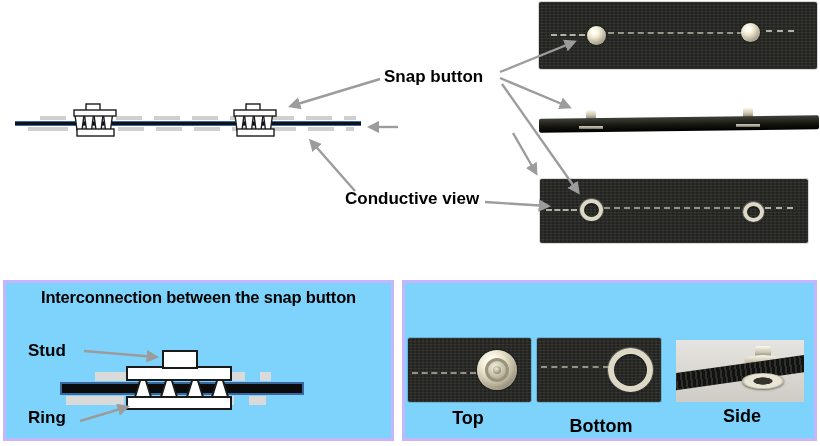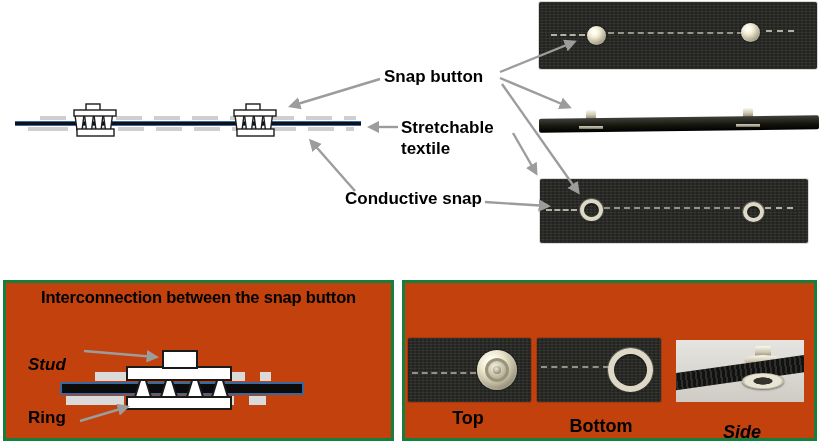--- a/index.html
+++ b/index.html
@@ -24,21 +24,21 @@
      background:radial-gradient(circle at 38% 32%,#fffdf0 0 14%,#ece5cd 34%,#bdb69d 58%,#807a66 82%,#57533f);
      box-shadow:0 0 2px rgba(0,0,0,.9), inset 0 0 3px rgba(255,255,255,.5);}
   .stitch{border-top:2px dashed rgba(222,216,198,.6);height:0;}
   .stitch-sm{border-top:2px dashed rgba(205,200,188,.85);height:0;}
   .ringshape{border-radius:50%;border:4px solid #ded9c6;
      box-shadow:0 1px 2px rgba(0,0,0,.7), inset 0 1px 2px rgba(0,0,0,.6), 0 0 0 1px rgba(255,255,255,.25);}
   .side-strip{background:linear-gradient(180deg,#41413c,#17170f 55%,#000);border-radius:2px;}
   .metal{background:linear-gradient(180deg,#fbf9ee,#cdc7b2 55%,#8b8672);}
 
   
-  .panel{position:absolute;border:3px solid #15803d;background:#c2410c;}
+  .panel{position:absolute;border:3px solid #c4b5fd;background:#7dd3fc;}
   .panel-title{position:absolute;left:0;right:0;text-align:center;font-weight:bold;}
   .box-dash{position:absolute;height:9px;
      background-image:repeating-linear-gradient(90deg,#dadada 0 40px,transparent 40px 55px);}
   .box-textile{position:absolute;background:#0b0b0b;border:2px solid #39689f;}
 
   .mag-photo{position:absolute;}
   .mag-label{position:absolute;font-weight:bold;font-size:18px;transform:translateX(-50%);white-space:nowrap;}
 
   svg.overlay{position:absolute;left:0;top:0;width:820px;height:446px;pointer-events:none;z-index:50;}
   svg .arrow{stroke:#9c9c9c;stroke-width:2.4;fill:none;}
@@ -70,22 +70,21 @@
       <polygon points="11.5,12 20.5,12 18.5,27 13.5,27"></polygon>
       <polygon points="21,12 30,12 28,27 23,27"></polygon>
       <polygon points="30.5,12 39.5,12 37.5,27 32.5,27"></polygon>
       <rect x="13" y="1" width="14" height="7"></rect>
       <rect x="1" y="7" width="42" height="6"></rect>
       <rect x="4" y="26" width="37" height="7"></rect>
     </g>
   </svg>
 
   <div class="lbl" style="left:384px;top:67px;">Snap button</div>
-  <div class="lbl" style="left:401px;top:117px;white-space:normal;width:118px;line-height:21px;">Stretchable textile</div>
-  <div class="lbl" style="left:345px;top:189px;">Conductive snap</div>
+  <div class="lbl" style="left:345px;top:189px;">Conductive view</div>
 
   <div class="abs fabric" style="left:539px;top:2px;width:278px;height:67px;">
     <div class="abs stitch-sm" style="left:12px;top:32px;width:34px;"></div>
     <div class="abs stitch" style="left:69px;top:30px;width:135px;"></div>
     <div class="abs stitch-sm" style="left:227px;top:28px;width:28px;"></div>
     <div class="abs stud" style="left:48px;top:24px;width:19px;height:19px;"></div>
     <div class="abs stud" style="left:202px;top:21px;width:19px;height:19px;"></div>
   </div>
 
   <div class="abs" style="left:539px;top:106px;width:280px;height:30px;">
@@ -118,21 +117,21 @@
         <polygon points="18,22 26,48 10,48"></polygon>
         <polygon points="44,22 52,48 36,48"></polygon>
         <polygon points="70,22 78,48 62,48"></polygon>
         <polygon points="95,22 103,48 87,48"></polygon>
         <rect x="2" y="18" width="104" height="13"></rect>
         <rect x="38" y="2" width="34" height="17"></rect>
         <rect x="2" y="48" width="104" height="12"></rect>
       </g>
     </svg>
 
-    <div class="lbl" style="left:22px;top:72px;font-style:italic;">Stud</div>
+    <div class="lbl" style="left:22px;top:58px;">Stud</div>
     <div class="lbl" style="left:22px;top:125px;">Ring</div>
   </div>
 
   <div class="panel" style="left:402px;top:280px;width:409px;height:155px;">
 
     <div class="mag-photo fabric" style="left:3px;top:55px;width:123px;height:64px;">
       <div class="abs stitch" style="left:4px;top:34px;width:64px;"></div>
       <div class="abs stud" style="left:69px;top:12px;width:40px;height:40px;">
         <div class="abs" style="left:8px;top:8px;width:24px;height:24px;border-radius:50%;border:3px solid #9a947c;background:radial-gradient(circle at 40% 35%,#f6f2e0,#b9b29a 70%);box-sizing:border-box;"></div>
         <div class="abs" style="left:16px;top:16px;width:8px;height:8px;border-radius:50%;background:radial-gradient(circle at 40% 35%,#efe9d4,#6e6a58);"></div>
@@ -149,21 +148,21 @@
       <div class="abs metal" style="left:68px;top:15px;width:38px;height:11px;border-radius:50%;"></div>
       <div class="abs" style="left:-6px;top:24px;width:142px;height:17px;background:#121210;transform:rotate(-8deg);
            background-image:repeating-linear-gradient(90deg,rgba(255,255,255,.12) 0 2px,transparent 2px 5px);"></div>
       <div class="abs" style="left:66px;top:33px;width:42px;height:16px;border-radius:50%;
            background:radial-gradient(ellipse at 50% 50%,#35332c 0 30%,#e9e5d4 34% 60%,#97927e 75%,#6a665653);
            box-shadow:0 1px 2px rgba(0,0,0,.5);"></div>
     </div>
 
     <div class="mag-label" style="left:63px;top:125px;">Top</div>
     <div class="mag-label" style="left:196px;top:125px;margin-top:8px;">Bottom</div>
-    <div class="mag-label" style="left:337px;top:139px;font-style:italic;">Side</div>
+    <div class="mag-label" style="left:337px;top:123px;">Side</div>
   </div>
 
   <svg class="overlay">
     <defs>
       <marker id="ah" viewBox="0 0 10 10" refX="7.5" refY="5" markerWidth="5.2" markerHeight="5.2" orient="auto">
         <path d="M0,0 L10,5 L0,10 z" fill="#9c9c9c"></path>
       </marker>
     </defs>
     <line class="arrow" x1="380" y1="79" x2="291" y2="106" marker-end="url(#ah)"></line>
     <line class="arrow" x1="500" y1="72" x2="574" y2="42" marker-end="url(#ah)"></line>

